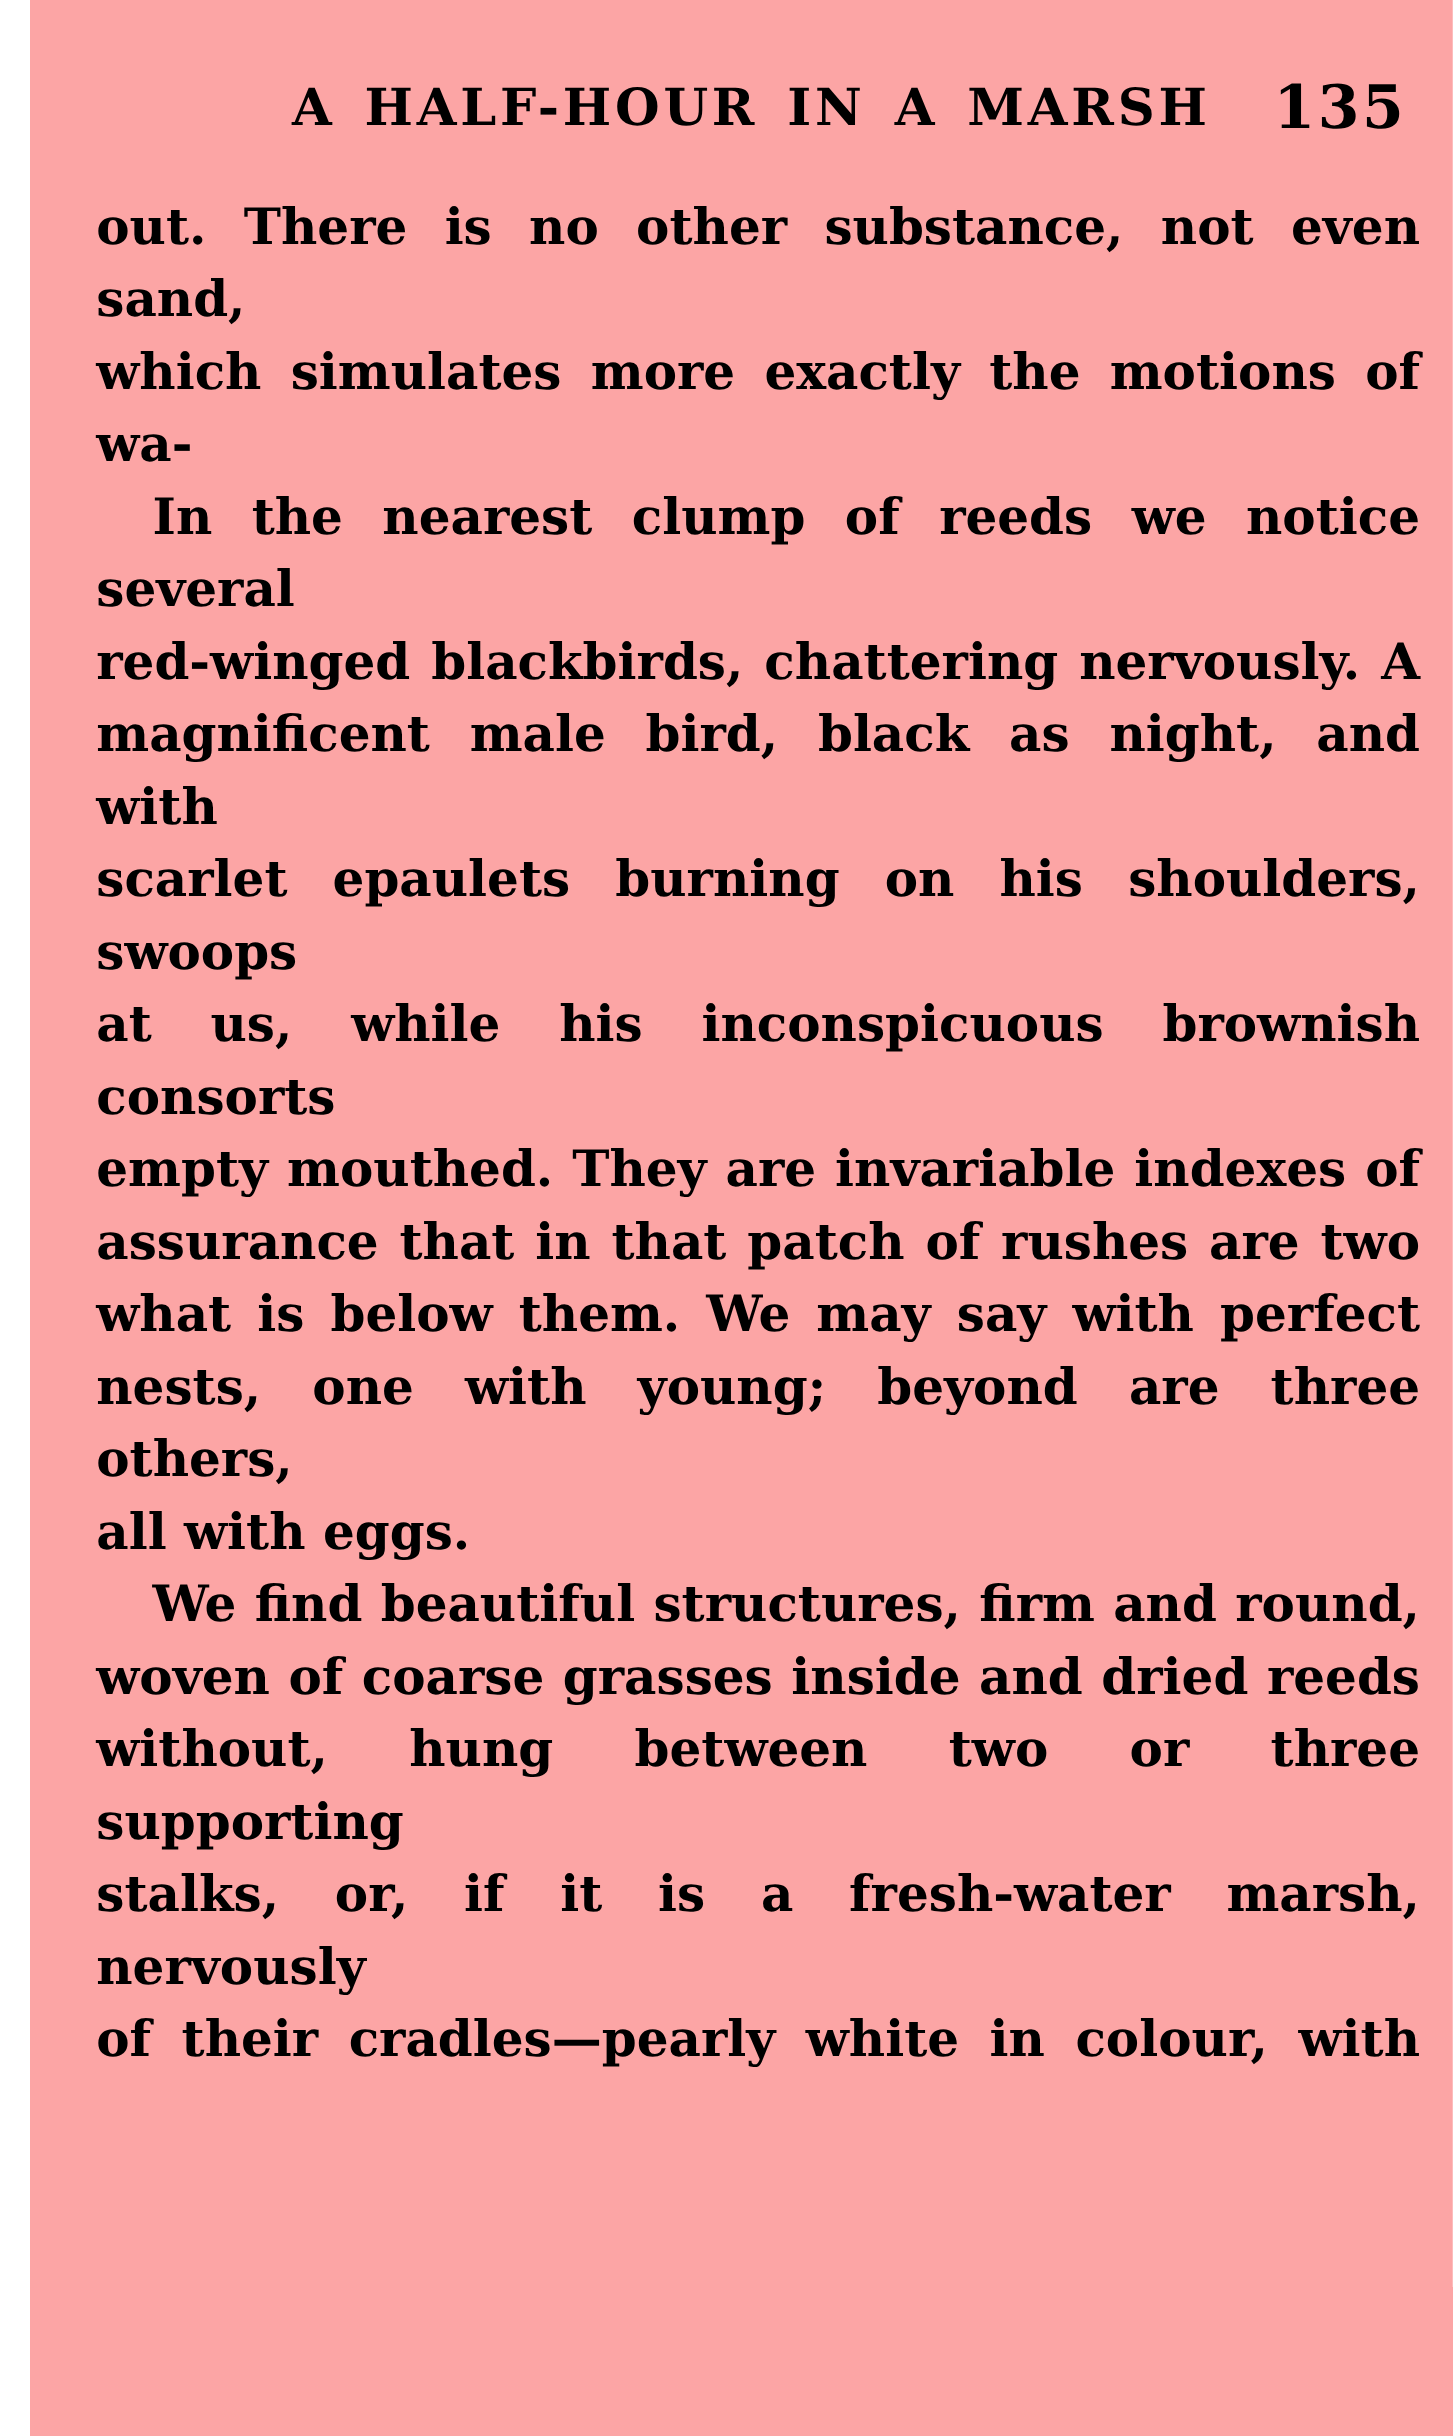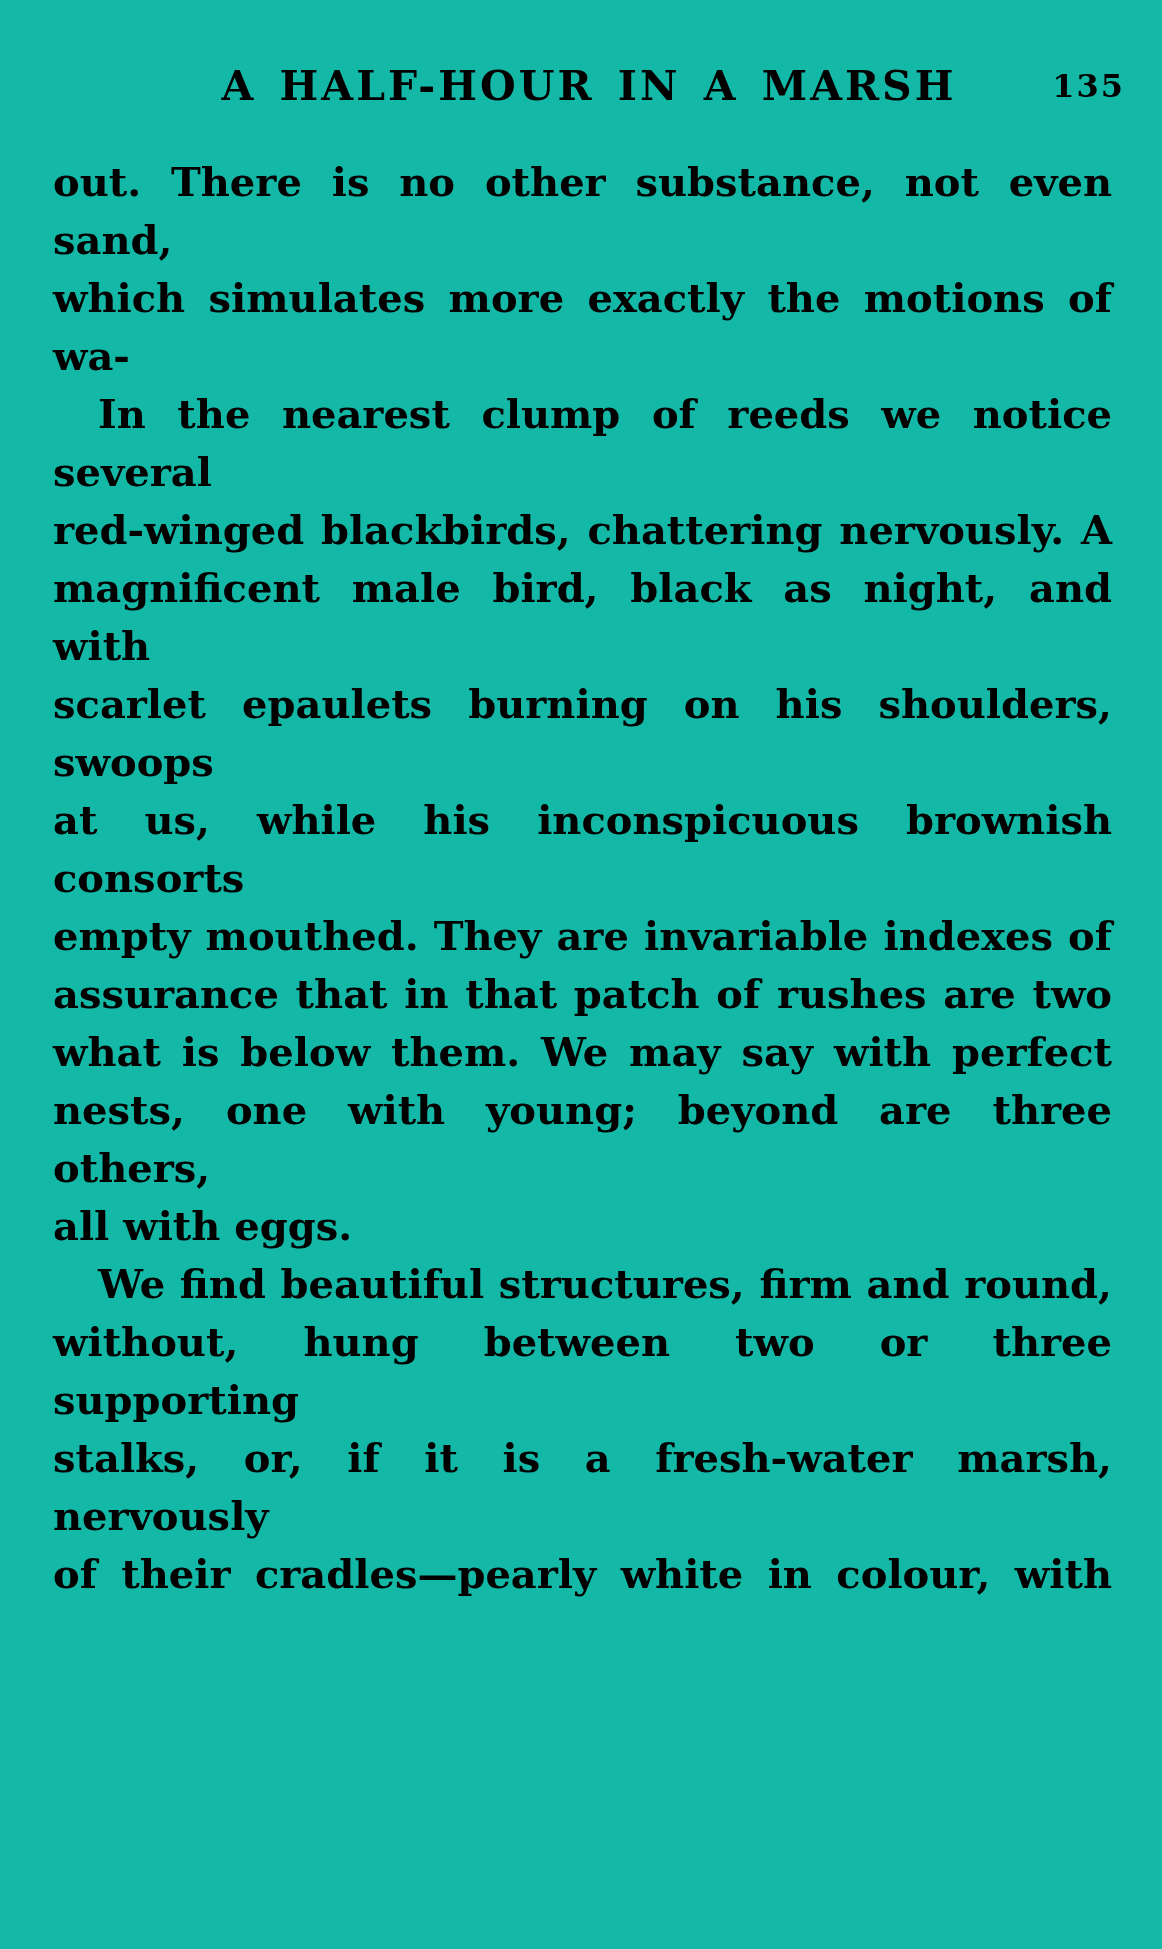--- a/index.html
+++ b/index.html
@@ -5,33 +5,33 @@
   html, body { margin: 0; padding: 0; }
   body {
     width: 1162px; height: 1949px;
     background: #ffffff;
     position: relative;
     font-family: "DejaVu Serif", "Liberation Serif", serif;
     font-weight: 700;
     color: #000000;
     overflow: hidden;
   }
-  .page { position: absolute; inset: 0; background: #14b8a6; }
+  .page { position: absolute; inset: 0; background: #fca5a5; margin-left: 24px; }
   .header { position: absolute; top: 62px; left: 53px; right: 37px; height: 48px; }
   .title {
     text-align: center;
     font-size: 41px;
     letter-spacing: 3px;
     word-spacing: 6px;
     line-height: 48px;
     white-space: nowrap;
   }
   .pagenum {
     position: absolute; right: 0; top: 0;
-    font-size: 32px; line-height: 48px;
+    font-size: 48px; line-height: 48px;
     letter-spacing: 2px;
   }
   .body-block {
     position: absolute;
     left: 53px; top: 153px;
     width: 1059px;
     font-size: 40px;
     line-height: 58px;
   }
   .line { text-align: justify; text-align-last: justify; }
@@ -55,19 +55,20 @@
     <div class="line">red-winged blackbirds, chattering nervously. A</div>
     <div class="line">magnificent male bird, black as night, and with</div>
     <div class="line">scarlet epaulets burning on his shoulders, swoops</div>
     <div class="line">at us, while his inconspicuous brownish consorts</div>
     <div class="line">empty mouthed. They are invariable indexes of</div>
     <div class="line">assurance that in that patch of rushes are two</div>
     <div class="line">what is below them. We may say with perfect</div>
     <div class="line">nests, one with young; beyond are three others,</div>
     <div class="line parend">all with eggs.</div>
     <div class="line indent">We find beautiful structures, firm and round,</div>
+    <div class="line">woven of coarse grasses inside and dried reeds</div>
     <div class="line">without, hung between two or three supporting</div>
     <div class="line">stalks, or, if it is a fresh-water marsh, nervously</div>
     <div class="line">of their cradles—pearly white in colour, with</div>
 
   </div>
 
 </div>
 
 </body></html>

